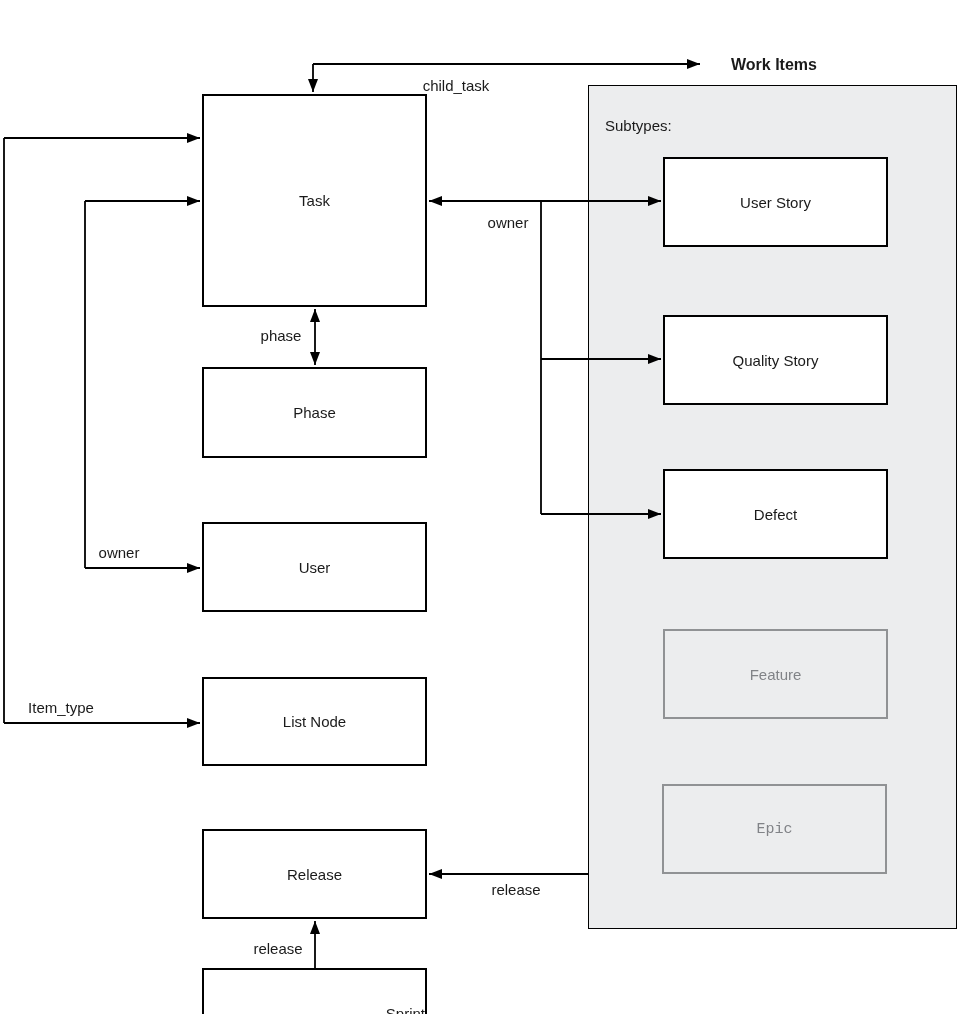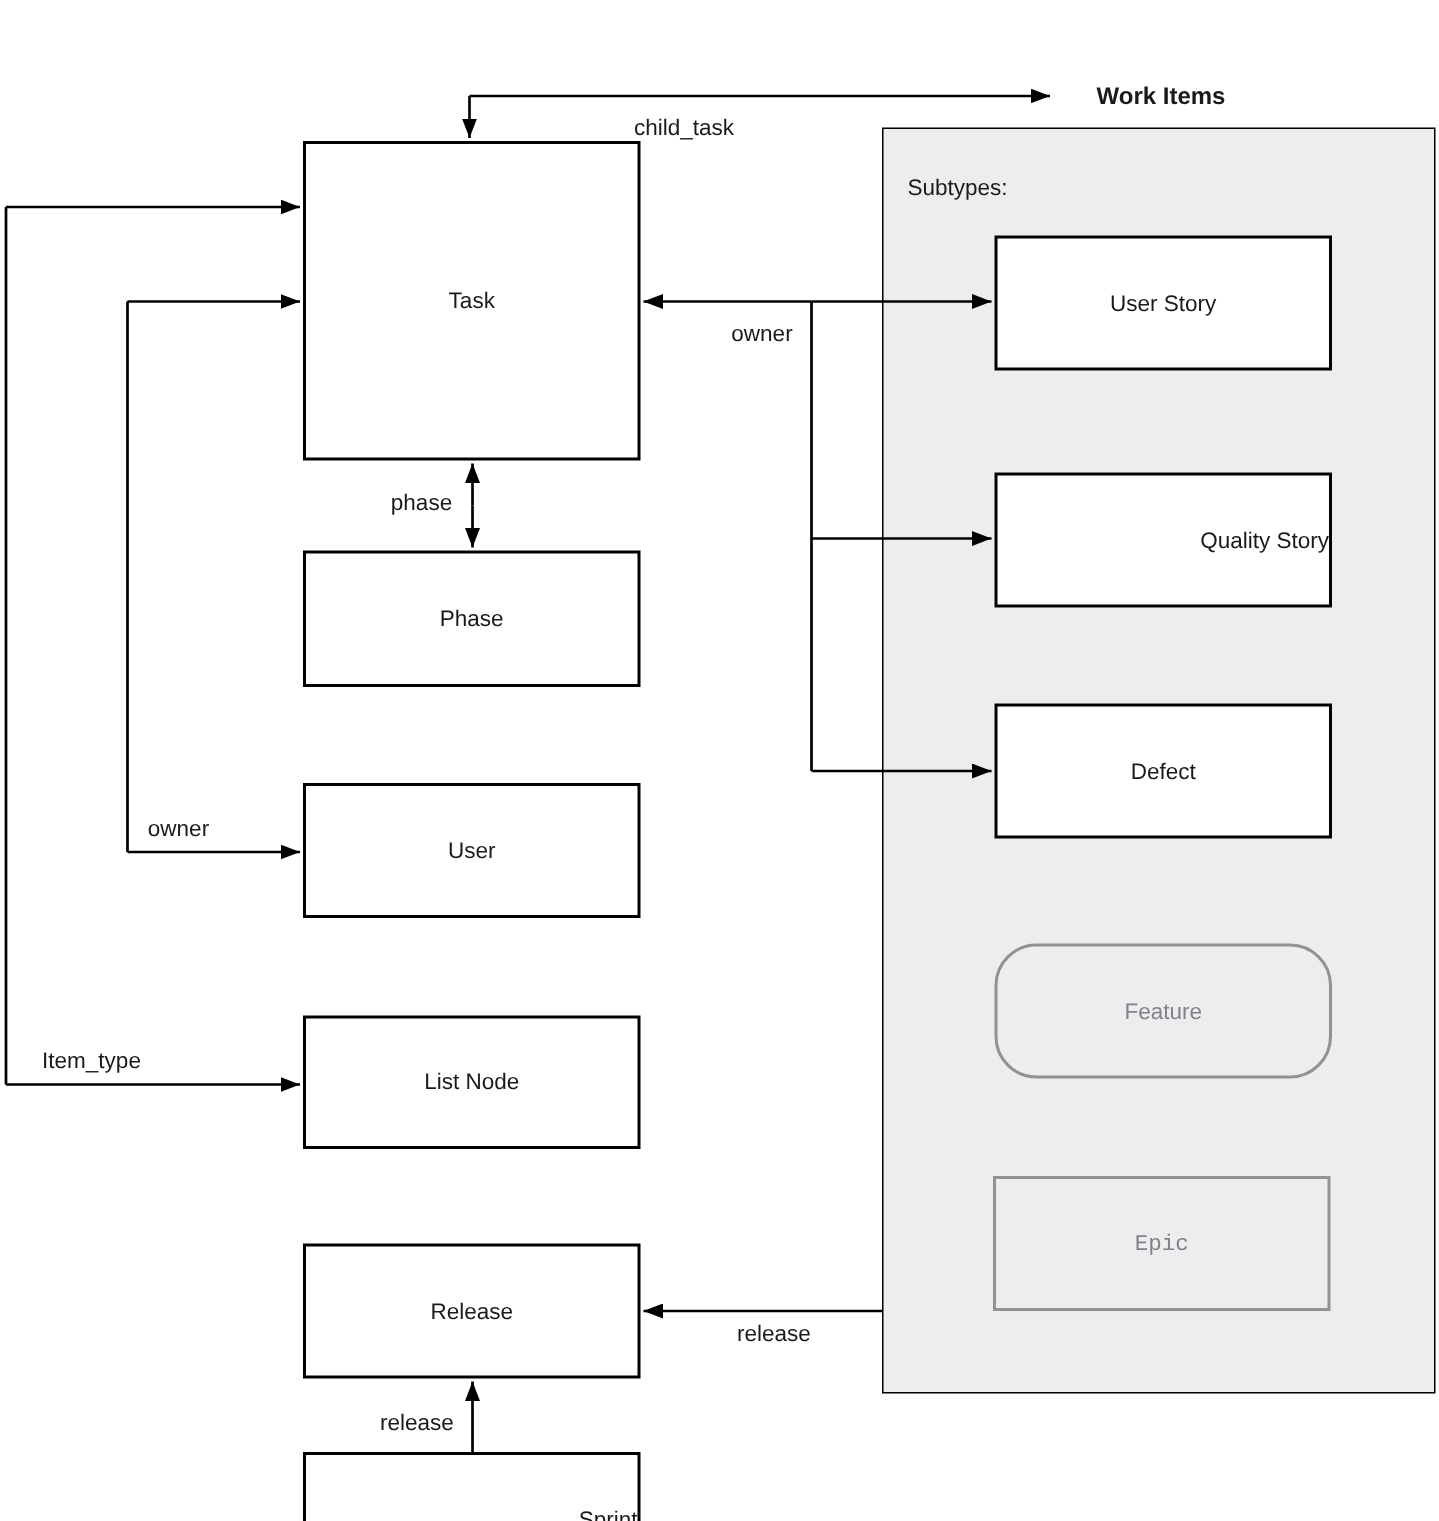--- a/index.html
+++ b/index.html
@@ -143,29 +143,29 @@
   </div>
 
   <div class="node" style="left:202px; top:922px; width:225px; height:90px;justify-content:flex-end;">
     <span>Sprint</span>
   </div>
 
   <div class="node" style="left:663px; top:111px; width:225px; height:90px;">
     <span>User Story</span>
   </div>
 
-  <div class="node" style="left:663px; top:269px; width:225px; height:90px;justify-content:flex-end;">
+  <div class="node" style="left:663px; top:269px; width:225px; height:90px;">
     <span>Quality Story</span>
   </div>
 
   <div class="node" style="left:663px; top:423px; width:225px; height:90px;">
     <span>Defect</span>
   </div>
 
-  <div class="node disabled" style="left:663px; top:583px; width:225px; height:90px;border-radius:28px;">
+  <div class="node disabled" style="left:663px; top:583px; width:225px; height:90px;">
     <span>Feature</span>
   </div>
 
   <div class="node disabled" style="left:662px; top:738px; width:225px; height:90px;font-family:Liberation Mono, monospace;">
     <span>Epic</span>
   </div>
 
   <div class="edge-label" style="left:406px; top:31px; width:100px;">child_task</div>
 
   <div class="edge-label" style="left:463px; top:168px; width:90px;">owner</div>

